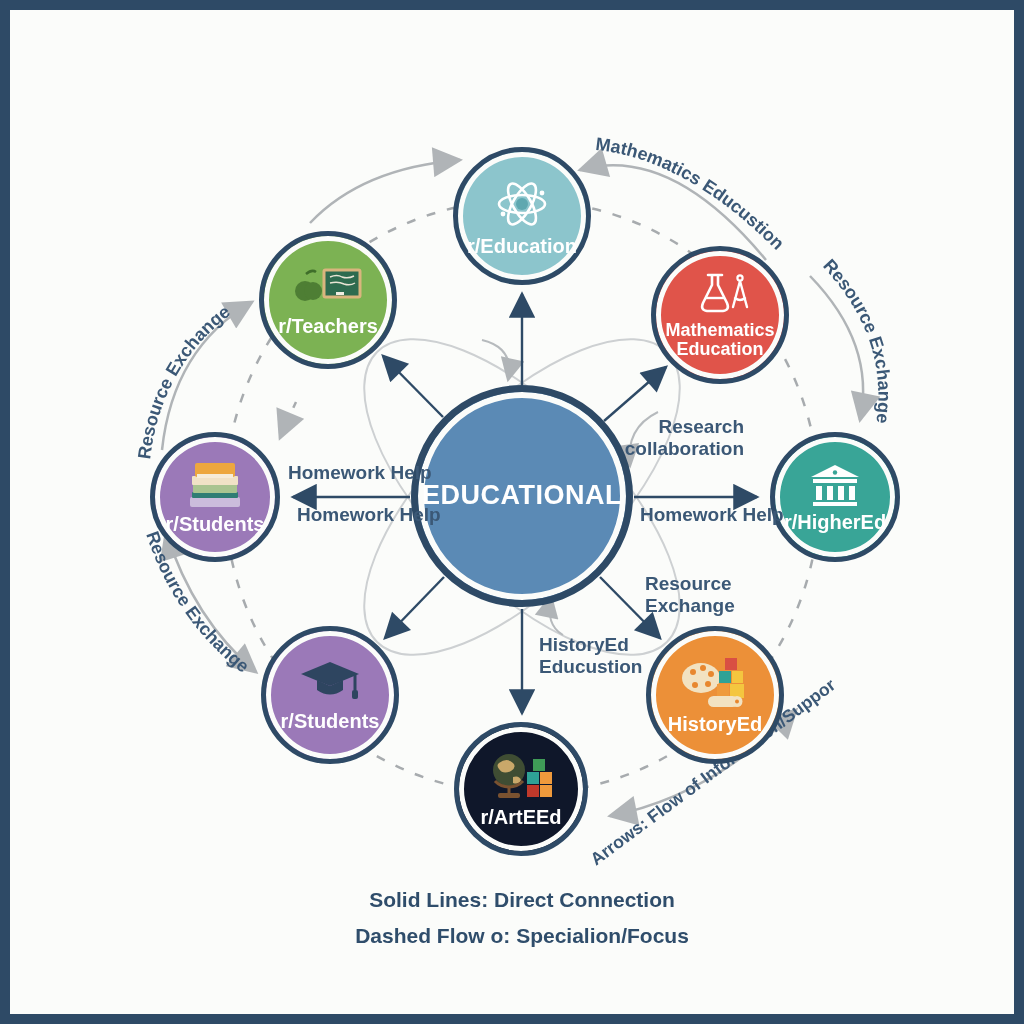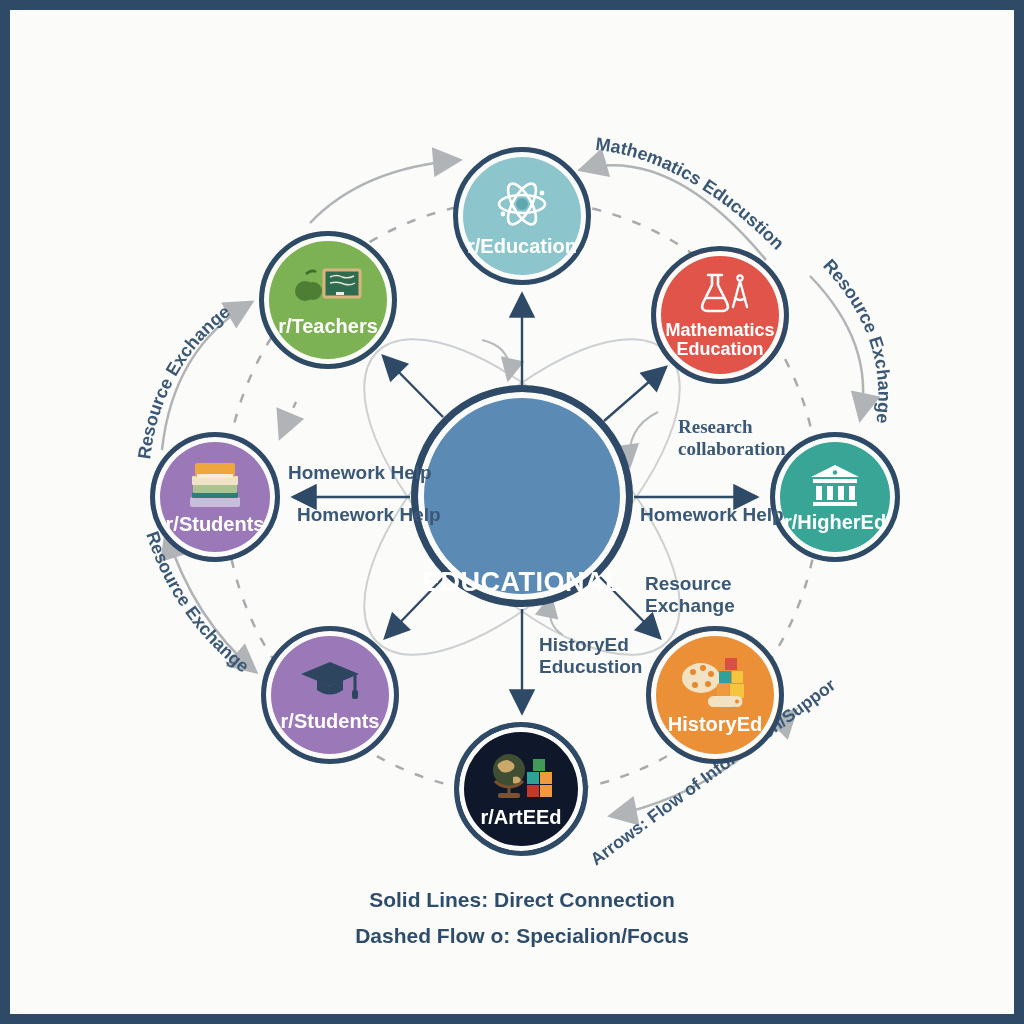--- a/index.html
+++ b/index.html
@@ -15,21 +15,21 @@
     display:flex;flex-direction:column;align-items:center;justify-content:center;
   }
   .node .nlabel{
     color:#ffffff;font-weight:bold;font-size:20px;margin-top:4px;line-height:1.05;
     text-align:center;white-space:nowrap;
   }
   .node .nlabel.small{font-size:18px;white-space:normal;}
   .center-node{
     position:absolute;left:401px;top:375px;width:222px;height:222px;border-radius:50%;
     border:7px solid #2e4a66;background:#5b8ab5;box-shadow:inset 0 0 0 6px #fbfcfa;
-    box-sizing:border-box;display:flex;flex-direction:row;align-items:flex-end;justify-content:center;
+    box-sizing:border-box;display:flex;flex-direction:row;align-items:center;justify-content:center;
   }
   .center-node div{color:#fff;font-weight:bold;font-size:27px;letter-spacing:.5px;line-height:1.25;}
   .elabel{position:absolute;font-size:19px;font-weight:600;color:#3b5876;line-height:1.18;}
   .legend{position:absolute;left:0;width:1024px;text-align:center;font-size:21px;font-weight:600;color:#2f4d6b;}
   .bg-education{background:#8cc5cc;} .bg-teachers{background:#7cb253;}
   .bg-math{background:#e0544a;}     .bg-students{background:#9b79b8;}
   .bg-highered{background:#39a597;} .bg-history{background:#ec9038;}
   .bg-arteed{background:#0f172a;}
 </style>
 </head>
@@ -204,21 +204,21 @@
       <rect x="40" y="21" width="12" height="12" fill="#2ea296"></rect>
       <rect x="53" y="21" width="12" height="12" fill="#ef9a3c"></rect>
       <rect x="40" y="34" width="12" height="12" fill="#c0392b"></rect>
       <rect x="53" y="34" width="12" height="12" fill="#ef9a3c"></rect>
     </svg>
     <div class="nlabel">r/ArtEEd</div>
   </div>
 
   <div class="elabel" style="left:278px;top:452px;">Homework Help</div>
   <div class="elabel" style="left:287px;top:494px;">Homework Help</div>
-  <div class="elabel" style="left:668px;top:406px;width:130px;text-align:left;font-family:Liberation Serif, serif;">
+  <div class="elabel" style="left:604px;top:406px;width:130px;text-align:right;">
     <div>Research</div>
     <div>collaboration</div>
   </div>
   <div class="elabel" style="left:630px;top:494px;">Homework Help</div>
   <div class="elabel" style="left:635px;top:563px;">
     <div>Resource</div>
     <div>Exchange</div>
   </div>
   <div class="elabel" style="left:529px;top:624px;">
     <div>HistoryEd</div>

